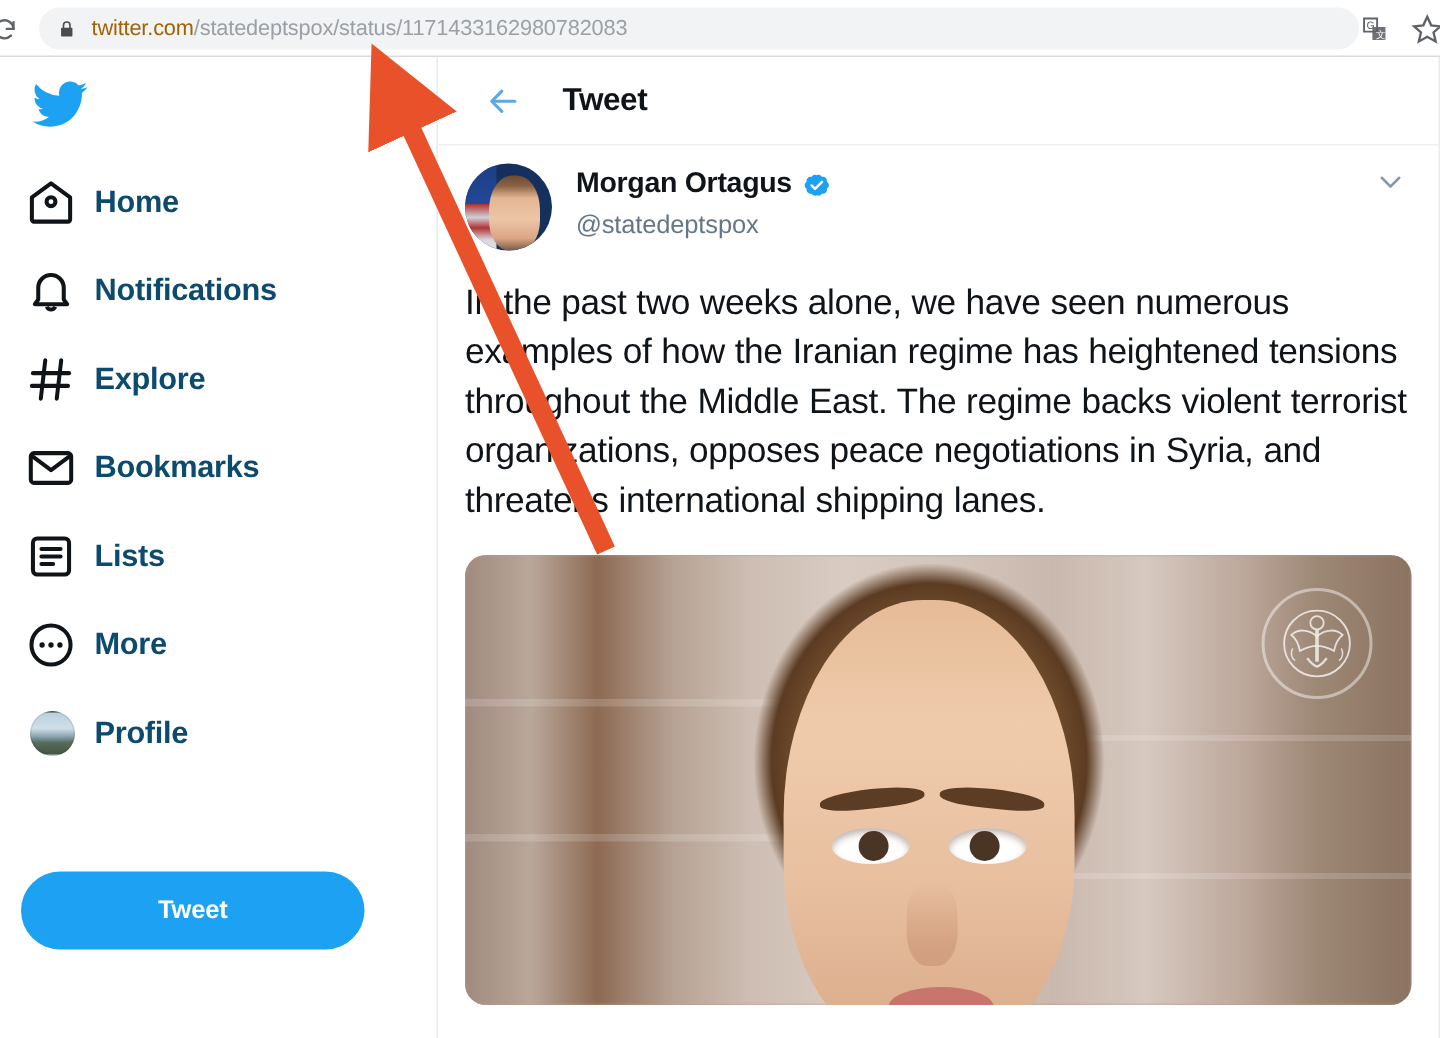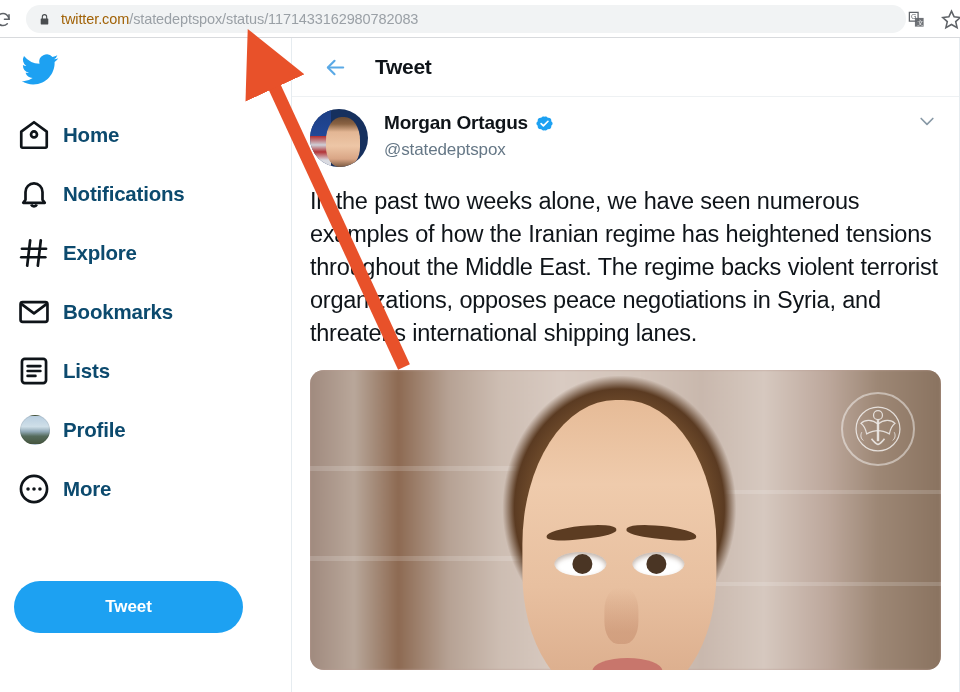--- a/index.html
+++ b/index.html
@@ -261,35 +261,35 @@
               <line x1="7.5" y1="8.5" x2="16.5" y2="8.5"></line>
                 <line x1="7.5" y1="12" x2="16.5" y2="12"></line>
               <line x1="7.5" y1="15.5" x2="13" y2="15.5"></line>
             </svg>
           </span>
           <span class="nav-label">Lists</span>
         </div>
 
         <div class="nav-item">
           <span class="nav-icon">
-            <span class="avatar-mini"></span>
-          </span>
-          <span class="nav-label">Profile</span>
-        </div>
-
-        <div class="nav-item">
-          <span class="nav-icon">
             <svg viewBox="0 0 24 24" fill="none" stroke="currentColor" stroke-width="1.9">
               <circle cx="12" cy="12" r="9.2"></circle>
               <circle cx="7.8" cy="12" r="1.25" fill="currentColor" stroke="none"></circle>
               <circle cx="12" cy="12" r="1.25" fill="currentColor" stroke="none"></circle>
               <circle cx="16.2" cy="12" r="1.25" fill="currentColor" stroke="none"></circle>
             </svg>
           </span>
           <span class="nav-label">More</span>
+        </div>
+
+        <div class="nav-item">
+          <span class="nav-icon">
+            <span class="avatar-mini"></span>
+          </span>
+          <span class="nav-label">Profile</span>
         </div>
       </div>
 
       <button class="tweet-btn">Tweet</button>
     </div>
 
     <div class="main">
 
       <div class="main-header">
         <svg class="back-arrow" viewBox="0 0 24 24" fill="none" stroke="currentColor" stroke-width="2.2" stroke-linecap="round" stroke-linejoin="round">

